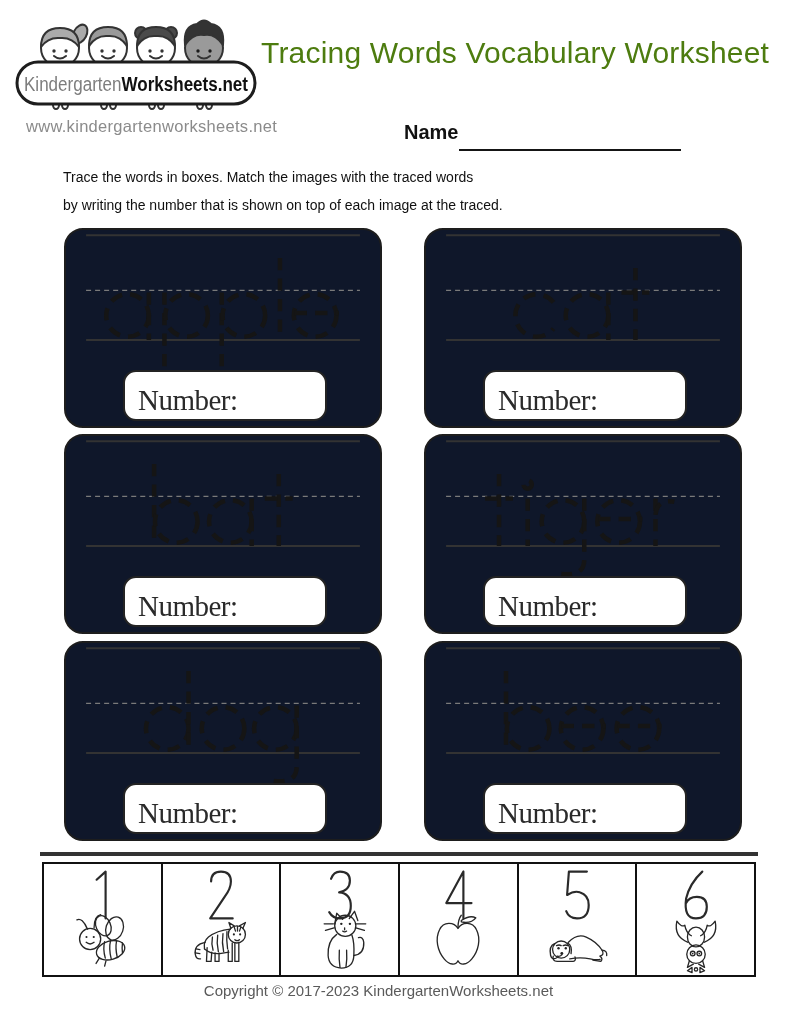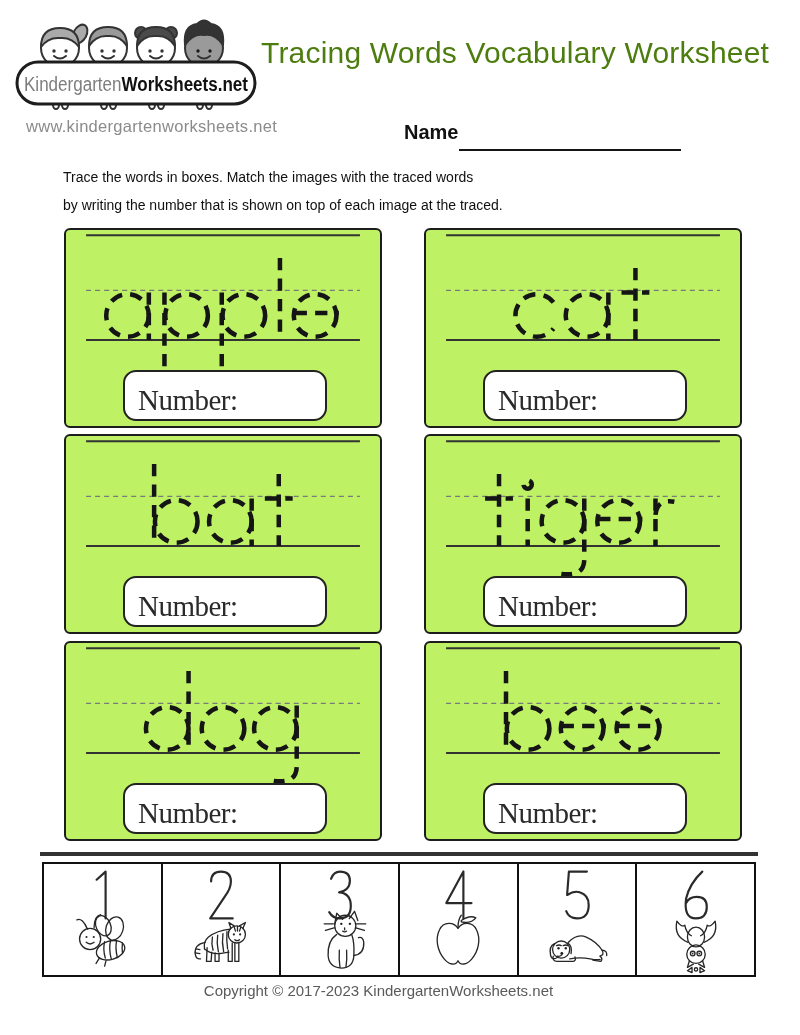--- a/index.html
+++ b/index.html
@@ -9,21 +9,21 @@
   }
   
   .logo-wrap{position:absolute;left:12px;top:6px;width:248px;height:104px;text-align:right;}
   .site-url{position:absolute;left:26px;top:117px;font-size:16.5px;color:#8b8b8b;letter-spacing:.3px;}
   .page-title{position:absolute;left:261px;top:36px;font-size:30px;color:#4d7c0f;white-space:nowrap;letter-spacing:.2px;}
   .name-line{position:absolute;left:404px;top:112px;display:flex;align-items:flex-end;}
   .name-label{font-size:20px;font-weight:700;color:#111;line-height:38px;}
   .name-underline{display:inline-block;width:222px;height:37px;border-bottom:2.5px solid #151515;margin-left:1px;}
   .instructions{position:absolute;left:63px;top:163px;font-size:14px;line-height:28px;color:#101010;}
   
-  .card{position:absolute;width:318px;height:200px;border:2.2px solid #1d1d1d;border-radius:6px;box-sizing:border-box;background:#bef264;}
+  .card{position:absolute;width:318px;height:200px;border:2.2px solid #1d1d1d;border-radius:19px;box-sizing:border-box;background:#0f172a;}
   .card-svg{position:absolute;left:0;top:0;right:0;bottom:0;}
   .card-svg svg{display:block;width:100%;height:100%;}
   .number-box{position:absolute;left:57px;top:140px;width:204px;height:51px;border:2.2px solid #232323;border-radius:13px;box-sizing:border-box;background:#fff;}
   .number-label{font-family:"Liberation Serif","DejaVu Serif",serif;font-size:29px;color:#2a2a2a;display:block;padding:12px 0 0 13px;letter-spacing:-.5px;}
   
   .separator{position:absolute;left:40px;top:852px;width:718px;height:3.5px;background:#333;}
   .strip{position:absolute;left:42px;top:862px;width:714px;height:115px;display:flex;border:2.4px solid #111;box-sizing:border-box;background:#fff;}
   .cell{flex:1 1 0;position:relative;border-right:2.4px solid #111;}
   .cell:last-child{border-right:none;}
   .digit{position:absolute;top:4px;left:0;right:0;display:flex;justify-content:center;}

